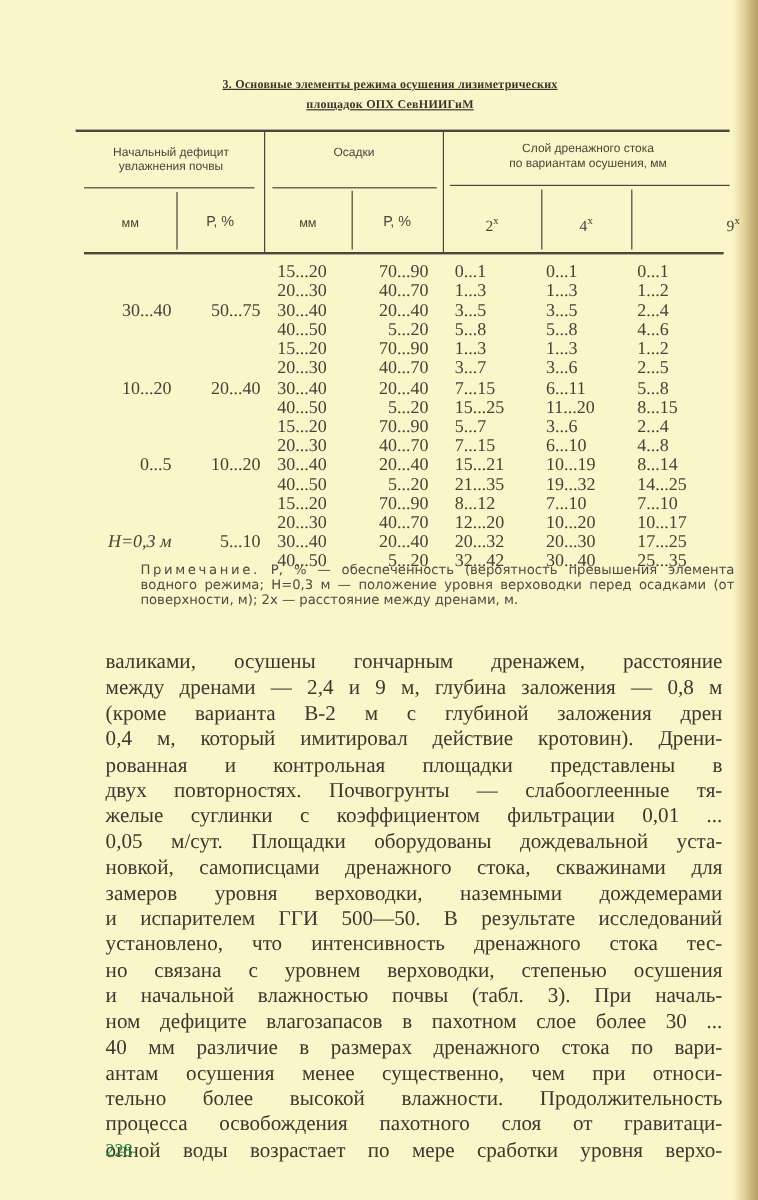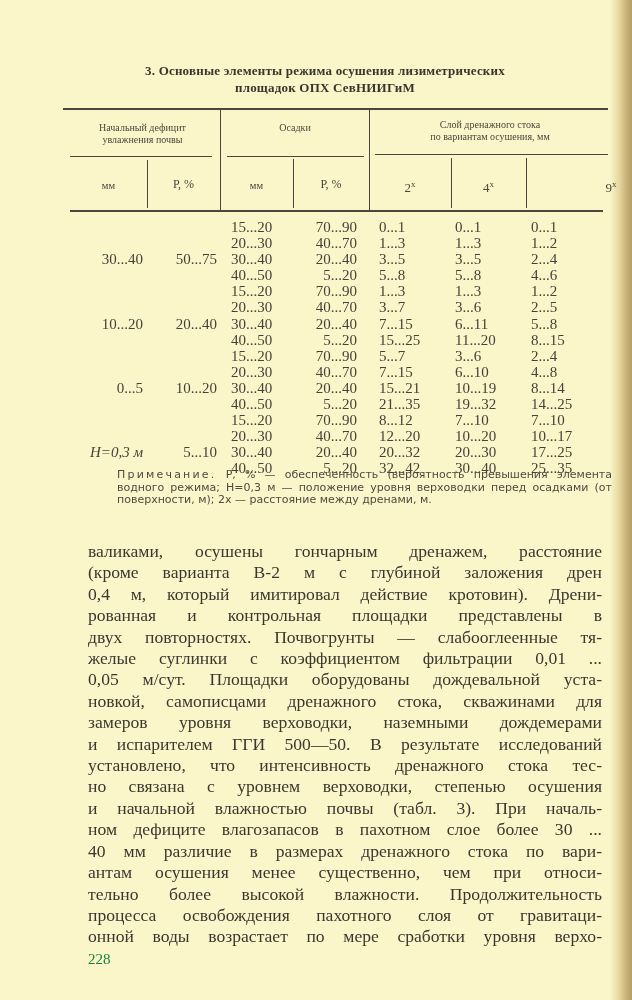--- a/index.html
+++ b/index.html
@@ -9,31 +9,31 @@
     position: relative;
     font-family: "Liberation Serif", "DejaVu Serif", serif;
     color: #3f3a30;
   }
   .page-edge {
     position: absolute; top: 0; right: 0; width: 22px; height: 1000px;
     background: linear-gradient(to right, rgba(251,246,201,0) 0%, #e6d9a0 40%, #c8b27a 75%, #b59e64 100%);
   }
   .caption {
     position: absolute; left: 100px; top: 62px; width: 450px;
-    text-align: center; font-size: 13px; line-height: 17px; font-weight: bold;
-    color: #3a352c; letter-spacing: 0.2px;
+    text-align: center; font-size: 10px; line-height: 17px; font-weight: bold;
+    color: #3a352c; letter-spacing: 0.2px; text-decoration: underline;
   }
   .tbl {
     position: absolute; left: 75px; top: 108px; width: 533px;
   }
   .rule { position: absolute; height: 2px; background: #4a463c; }
   .rule.thin { height: 1px; }
   .vline { position: absolute; width: 1px; background: #4a463c; }
   .hcell {
-    position: absolute; text-align: center; font-family: Liberation Serif, serif;
+    position: absolute; text-align: center; font-family: Liberation Sans, sans-serif;
     font-size: 10px; line-height: 12px; color: #4a463c;
   }
   .hsub { font-size: 10.5px; text-align: center; }
   .body-rows {
     position: absolute; left: 75px; top: 219px; width: 533px;
     font-size: 15px; line-height: 16.1px; color: #46423a;
   }
   .row { position: relative; height: 16.1px; }
   .c { position: absolute; top: 0; white-space: nowrap; }
   .c1 { left: 6px; width: 62px; text-align: right; }
@@ -260,20 +260,21 @@
     </div>
 </div>
 
 <div class="note">
   <span class="lead">Примечание.</span>
   <span>Р, % — обеспеченность (вероятность превышения элемента водного режима; H=0,3 м — положение уровня верховодки перед осадками (от поверхности, м); 2х — расстояние между дренами, м.</span>
 </div>
 
 <div class="text">
   <span class="line">валиками, осушены гончарным дренажем, расстояние</span>
+  <span class="line">между дренами — 2,4 и 9 м, глубина заложения — 0,8 м</span>
   <span class="line">(кроме варианта В-2 м с глубиной заложения дрен</span>
   <span class="line">0,4 м, который имитировал действие кротовин). Дрени-</span>
   <span class="line">рованная и контрольная площадки представлены в</span>
   <span class="line">двух повторностях. Почвогрунты — слабооглеенные тя-</span>
   <span class="line">желые суглинки с коэффициентом фильтрации 0,01 ...</span>
   <span class="line">0,05 м/сут. Площадки оборудованы дождевальной уста-</span>
   <span class="line">новкой, самописцами дренажного стока, скважинами для</span>
   <span class="line">замеров уровня верховодки, наземными дождемерами</span>
   <span class="line">и испарителем ГГИ 500—50. В результате исследований</span>
   <span class="line">установлено, что интенсивность дренажного стока тес-</span>

